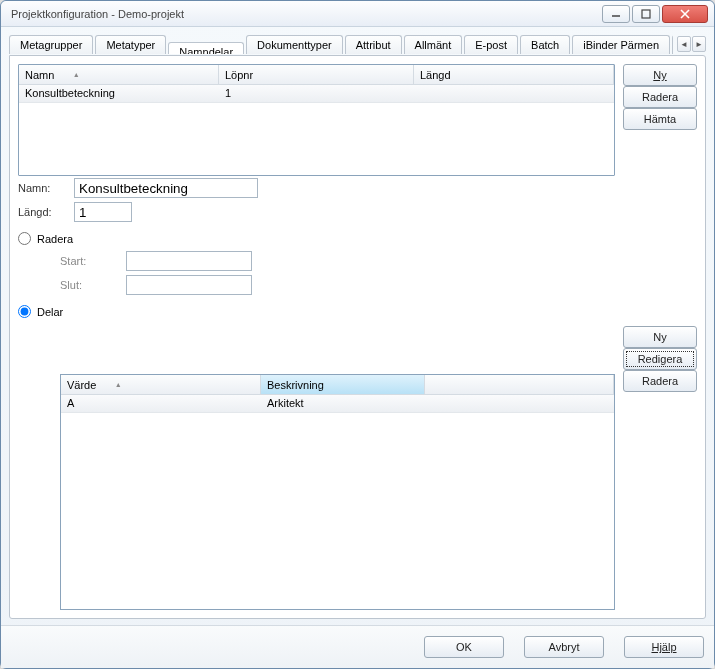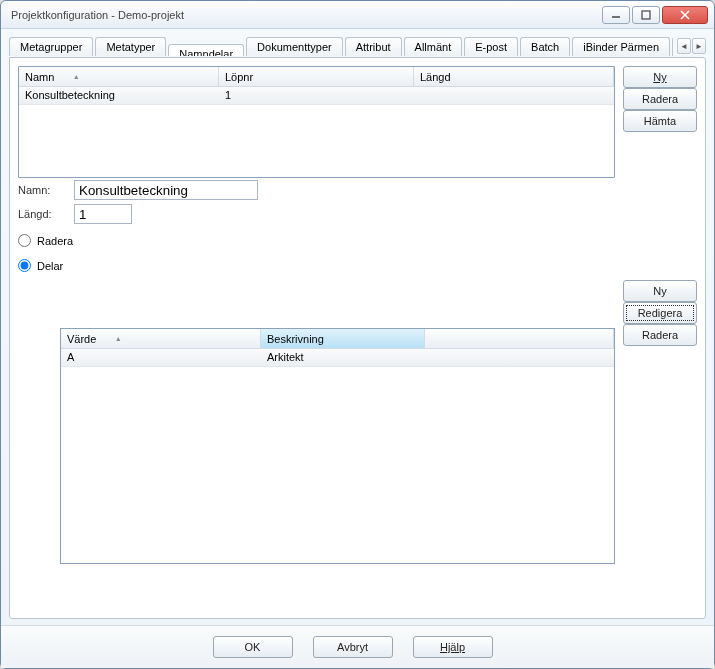--- a/index.html
+++ b/index.html
@@ -199,21 +199,21 @@
 .grid2 .grid-header .gh.selected {
   background: linear-gradient(#dff2fc,#b8e1f6);
 }
 .grid2 .grid-row {
   background: linear-gradient(#fafbfc,#eceff3);
 }
 
 .bottom-bar {
   border-top: 1px solid #d4dbe2;
   padding: 10px 10px 10px 0;
-  display:flex; justify-content:center; gap:20px;
+  display:flex; justify-content:flex-end; gap:20px;
   background: linear-gradient(#f9fbfc,#eef2f6);
 }
 .bottom-bar .btn { width: 80px; }
 
 </style>
 </head>
 <body>
 
 <div class="window">
 
@@ -304,20 +304,30 @@
       <div class="form-row">
         <label>Längd:</label>
         <input class="input w2" value="1" style="">
       </div>
 
       <div class="radio-row">
         <input type="radio" name="mode" style="">
         <span>Radera</span>
       </div>
 
+      <div class="sub-form disabled">
+        <div class="form-row">
+          <label>Start:</label>
+          <input class="input" disabled="" value="" style="">
+        </div>
+        <div class="form-row">
+          <label>Slut:</label>
+          <input class="input" disabled="" value="" style="">
+        </div>
+      </div>
 
       <div class="radio-row">
         <input type="radio" name="mode" checked="" style="">
         <span>Delar</span>
       </div>
 
       <div class="delar-row">
         <div class="grid2">
           <div class="grid-header">
             <div class="gh" style="width:200px">

